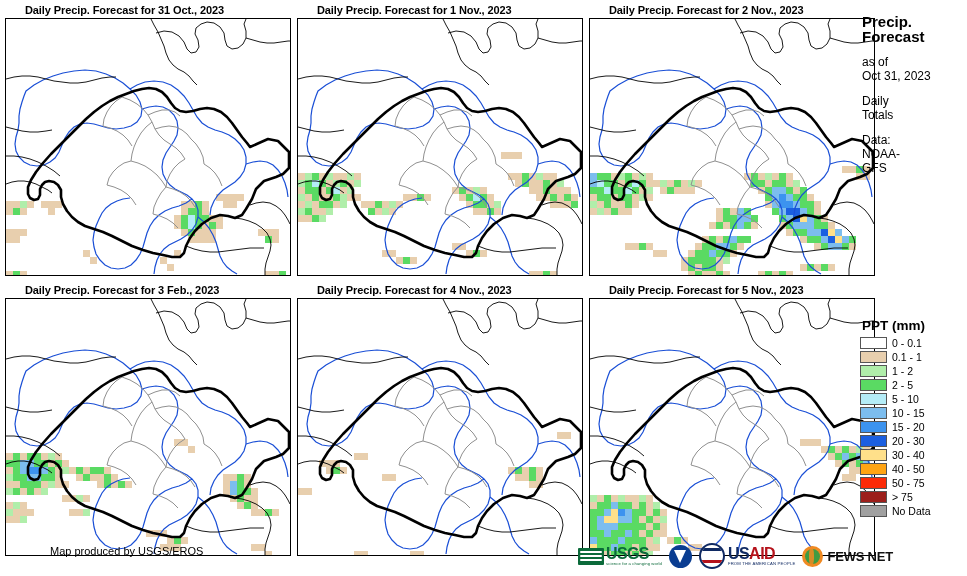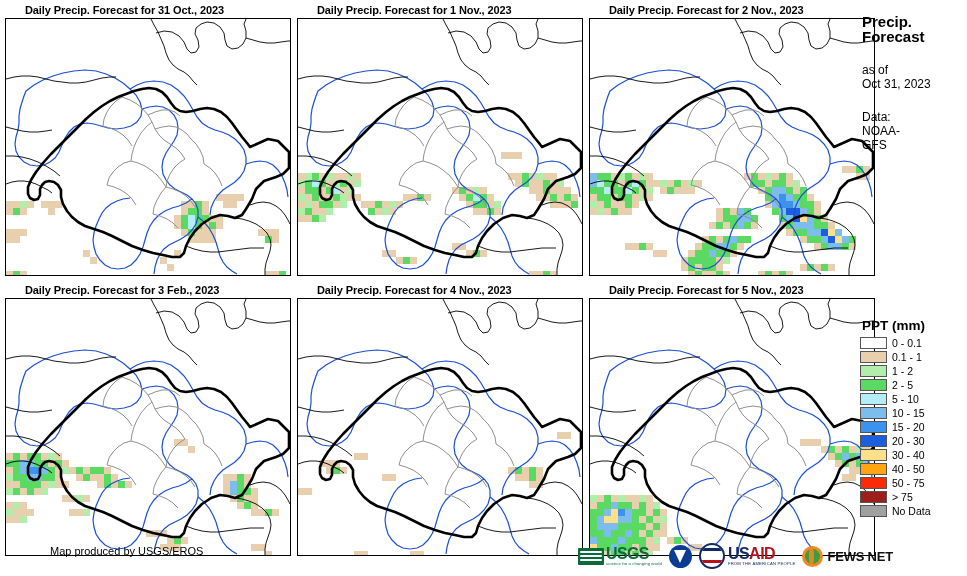--- a/index.html
+++ b/index.html
@@ -10,21 +10,21 @@
   .panel{position:absolute;}
   .panel-title{position:absolute;top:0;left:0;font-size:11px;font-weight:bold;
                letter-spacing:-.1px;white-space:nowrap;line-height:12px;padding-left:20px;}
   .map-frame{position:absolute;top:14px;left:0;border:1px solid #000;
              background:#ffffff;overflow:hidden;}
   .map-frame svg{display:block;}
 
   
   #sidebar{position:absolute;left:862px;top:14px;width:105px;}
   .side-title{font-size:15px;font-weight:bold;line-height:15px;}
-  .side-block{font-size:12px;line-height:14px;margin-top:19px;}
+  .side-block{font-size:12px;line-height:14px;margin-top:11px;}
   .basin-box{display:inline-block;width:42px;height:15px;border:1.5px solid #1a4fd6;
              background:#fff;vertical-align:middle;margin-right:4px;}
   .basin-wrap{margin-top:12px;font-size:9.5px;line-height:11.5px;}
   .basin-first{display:flex;align-items:center;}
 
   
   #legend{position:absolute;left:860px;top:318px;width:107px;}
   .legend-title{font-size:13.5px;font-weight:bold;margin:0 0 3px 2px;}
   .legend-row{display:flex;align-items:center;height:14px;}
   .legend-swatch{width:27px;height:12px;border:1px solid #555;box-sizing:border-box;
@@ -1161,20 +1161,24 @@
 <div id="sidebar">
   <div class="side-title">
     <div>Precip.</div>
     <div>Forecast</div>
   </div>
   <div class="side-block">
     <div>as of</div>
     <div>Oct 31, 2023</div>
   </div>
   <div class="side-block">
+    <div>Daily</div>
+    <div>Totals</div>
+  </div>
+  <div class="side-block">
     <div>Data:</div>
     <div>NOAA-</div>
     <div>GFS</div>
   </div>
 </div>
 
 <div id="legend">
   <div class="legend-title">PPT (mm)</div>
   <div id="legend-rows">
       <div class="legend-row">

